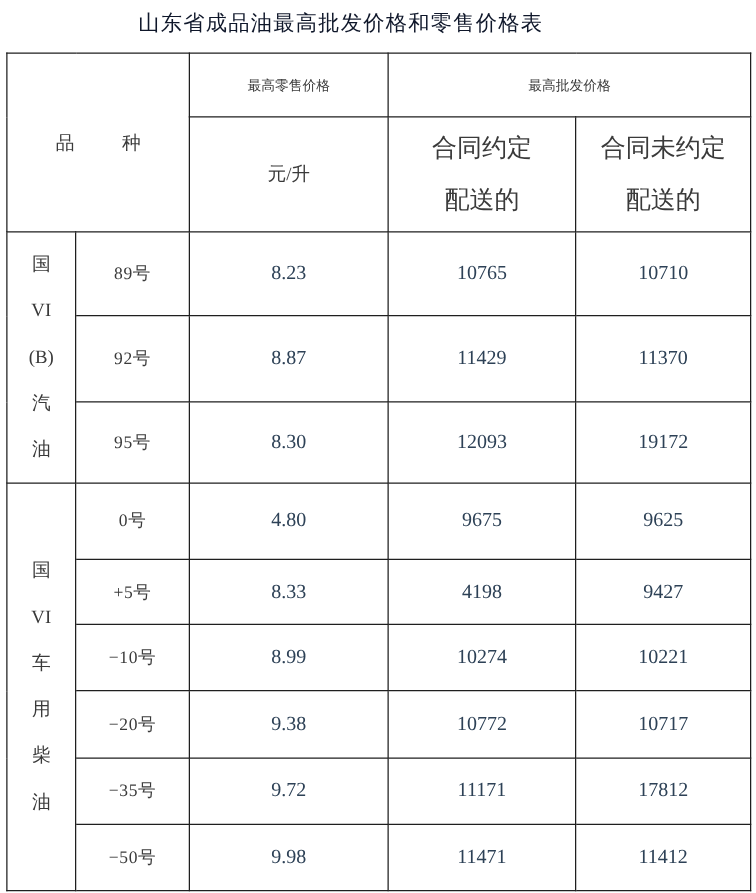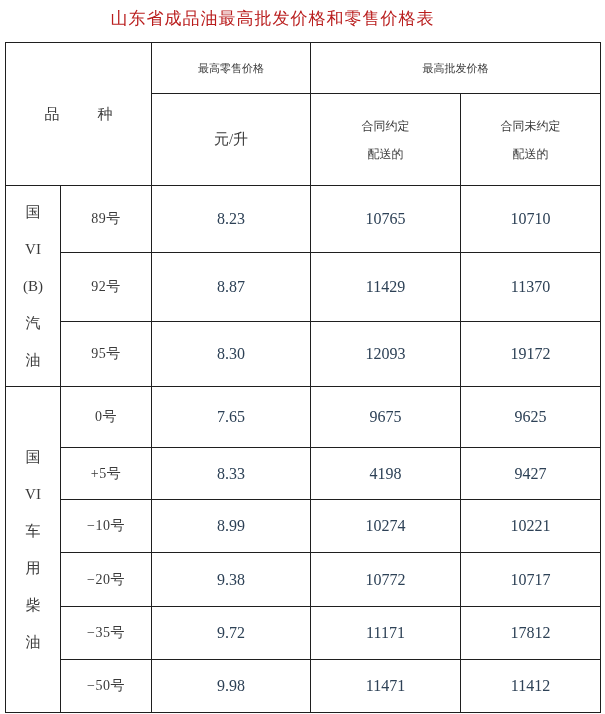--- a/index.html
+++ b/index.html
@@ -3,21 +3,21 @@
 <meta charset="utf-8">
 <style>
   html,body{margin:0;padding:0;}
   body{
     width:605px;height:714px;background:#ffffff;position:relative;
     font-family:"Liberation Serif","DejaVu Serif",serif;
     --num-color:#2d4156;--border-color:#1f1f1f;--text-color:#3a3a3a;
   }
   .page-title{
     position:absolute;top:7px;left:0;width:545px;text-align:center;
-    font-size:17px;color:#b91c1c;letter-spacing:1px;white-space:nowrap;
+    font-size:17px;color:#0f172a;letter-spacing:1px;white-space:nowrap;
   }
   table.price-table{
     position:absolute;top:42px;left:5px;width:595px;
     border-collapse:collapse;table-layout:fixed;
   }
   td{
     border:1px solid var(--border-color);
     text-align:center;vertical-align:middle;
     color:var(--text-color);padding:0;overflow:hidden;
   }
@@ -29,21 +29,21 @@
   tr:nth-child(5){height:65px}
   tr:nth-child(6){height:61px}
   tr:nth-child(7){height:52px}
   tr:nth-child(8){height:53px}
   tr:nth-child(9){height:54px}
   tr:nth-child(10){height:53px}
   tr:nth-child(11){height:53px}
   .cat-cell{font-size:15px;}
   .cat-wrap{display:flex;justify-content:center;gap:38px;}
   .hdr{font-size:11px;}
-  .hdr-2line{font-size:12px;white-space:pre-line;line-height:28px;}
+  .hdr-2line{font-size:20px;white-space:pre-line;line-height:41px;}
   .unit-cell{font-size:15px;}
   .group-cell{font-size:15px;white-space:pre-line;line-height:37px;}
   .grade-cell{font-size:14px;letter-spacing:.5px;}
   .num-cell{font-size:16px;color:var(--num-color);}
 </style>
 </head>
 <body style="--num-color: #2d4156; --border-color: #1f1f1f; --text-color: #3a3a3a;">
 
 <div class="page-title">山东省成品油最高批发价格和零售价格表</div>
 
@@ -101,21 +101,21 @@
     </tr>
 
     <tr>
       <td rowspan="6" class="group-cell">国
 VI
 车
 用
 柴
 油</td>
       <td class="grade-cell">0号</td>
-      <td class="num-cell">7.65</td>
+      <td class="num-cell">4.80</td>
       <td class="num-cell">9675</td>
       <td class="num-cell">9625</td>
     </tr>
     <tr>
       <td class="grade-cell">+5号</td>
       <td class="num-cell">8.33</td>
       <td class="num-cell">4198</td>
       <td class="num-cell">9427</td>
     </tr>
     <tr>

